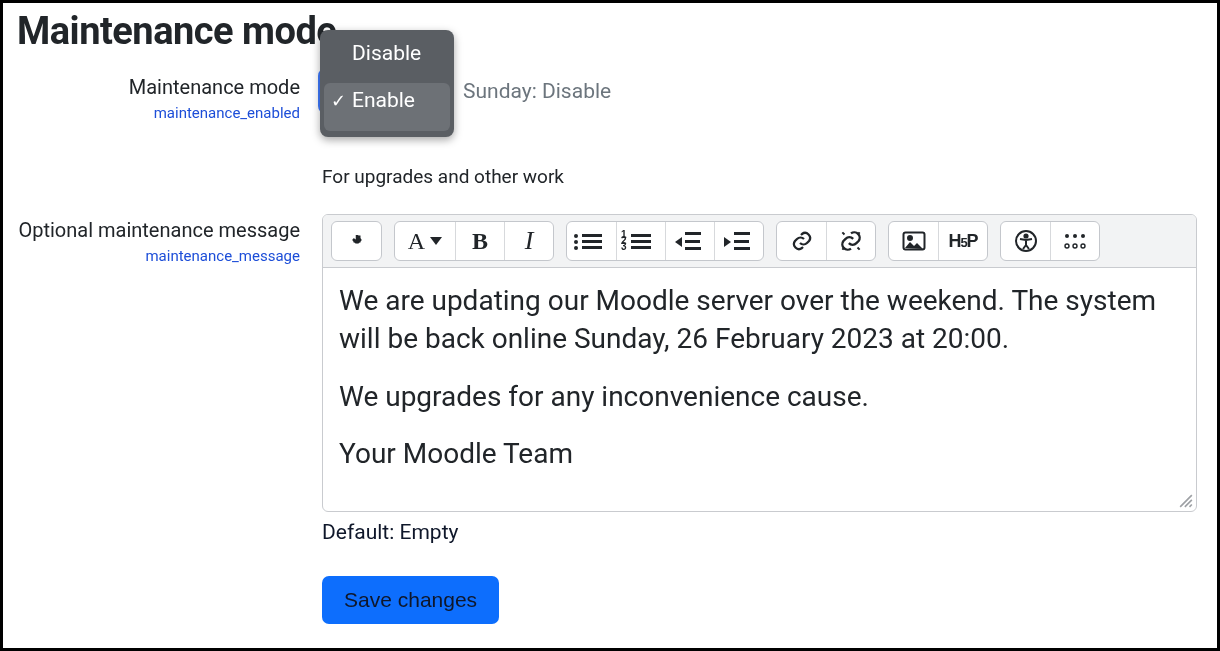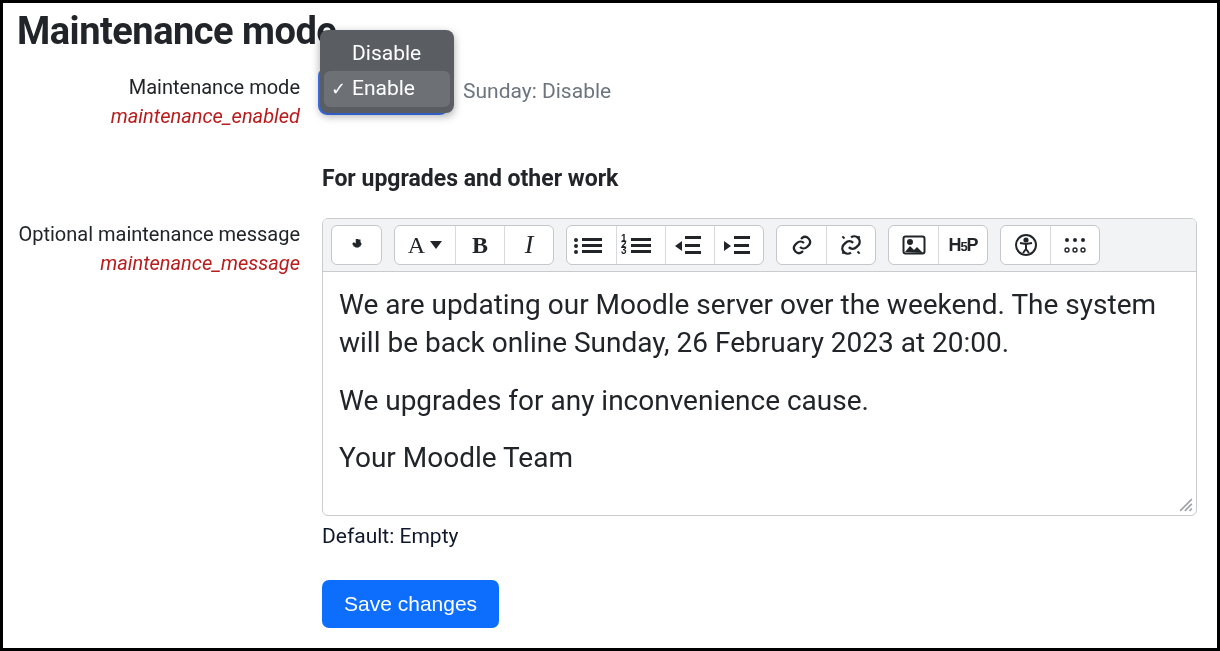--- a/index.html
+++ b/index.html
@@ -3,53 +3,53 @@
   <meta charset="utf-8">
   <style>
     * { box-sizing: border-box; margin: 0; padding: 0; }
     body { font-family: -apple-system, BlinkMacSystemFont, "Segoe UI", Roboto, Helvetica, Arial, sans-serif; color: #212529; }
     .frame { border: 3px solid #000; width: 1220px; height: 651px; padding: 6px 14px 10px; position: relative; background: #fff; overflow: hidden; }
     h1.page-title { font-size: 38px; font-weight: 700; margin: 0 0 18px 0; letter-spacing: -0.5px; }
 
     .form-row { display: flex; margin-bottom: 8px; }
     .label-col { width: 305px; min-width: 305px; text-align: right; padding-right: 22px; padding-top: 4px; }
     .label-main { font-size: 20px; color: #212529; display: block; line-height: 1.25; }
-    .label-key  { font-size: 20px; color: #b91c1c; margin-top: 4px; display: block; font-style: italic; }
+    .label-key  { font-size: 15px; color: #1d4ed8; margin-top: 4px; display: block; }
     .field-col { flex: 1; padding-right: 6px; }
 
     .mode-line { display: flex; align-items: center; gap: 18px; }
     .select-slot { position: relative; width: 123px; height: 40px; }
     .select-focus-ring { position: absolute; inset: -4px; border: 4px solid #3f7bff; border-radius: 9px; pointer-events: none; }
     .native-dropdown { position: absolute; left: -2px; top: -41px; background: #5a5e63; border-radius: 8px; box-shadow: 0 3px 8px rgba(0,0,0,0.35); padding: 6px 4px; width: 134px; z-index: 10; }
-    .dd-item { color: #fff; font-size: 21px; padding: 4px 14px 4px 28px; border-radius: 6px; position: relative; cursor: pointer; line-height: 1.3; }
+    .dd-item { color: #fff; font-size: 21px; padding: 4px 14px 16px 28px; border-radius: 6px; position: relative; cursor: pointer; line-height: 1.3; }
     .dd-item.selected { background: #6d7176; }
     .dd-item .check { position: absolute; left: 7px; top: 6px; font-size: 18px; }
 
     .default-text { color: #6c757d; font-size: 21px; }
-    .help-text { font-size: 23px; color: #212529; margin-top: 54px; font-weight: bold; }
+    .help-text { font-size: 19px; color: #212529; margin-top: 54px; }
 
     
     .editor { border: 1px solid #c9cbcf; border-radius: 6px; background: #fff; overflow: hidden; }
     .toolbar { background: #f2f3f4; border-bottom: 1px solid #c9cbcf; padding: 6px 8px; display: flex; gap: 12px; flex-wrap: wrap; align-items: center; }
     .bg { display: flex; border: 1px solid #c4c7cc; border-radius: 6px; background: #fff; overflow: hidden; }
     .tbtn { width: 49px; height: 38px; display: flex; align-items: center; justify-content: center; font-size: 22px; font-family: Georgia, "Times New Roman", serif; color: #212529; cursor: pointer; user-select: none; }
     .tbtn + .tbtn { border-left: 1px solid #d7d9dc; }
     .tbtn .wide { display: inline-flex; align-items: center; gap: 5px; }
     .tbtn strong { font-weight: 700; }
     .tbtn em { font-style: italic; }
     .tbtn svg { display: block; }
 
     .editor-body { padding: 14px 16px 18px; min-height: 220px; font-size: 28px; line-height: 1.35; position: relative; }
     .editor-body p { margin-bottom: 20px; }
     .editor-body p:last-child { margin-bottom: 0; }
     .resize-grip { position: absolute; right: 3px; bottom: 3px; width: 14px; height: 14px; color: #888; }
 
     .default-empty { color: #0f172a; font-size: 21px; margin-top: 8px; }
 
-    .save-btn { margin-top: 32px; background: #0d6efd; color: #ffffff; border: none; border-radius: 7px; padding: 12px 22px; font-size: 21px; cursor: pointer; }
+    .save-btn { margin-top: 32px; background: #0d6efd; color: #0f172a; border: none; border-radius: 7px; padding: 12px 22px; font-size: 21px; cursor: pointer; }
 
     
     .list-ico span { display:block; width:20px; height:3px; background:#212529; margin:3px 0; position:relative; }
     .list-ico.ul span::before { content:""; position:absolute; left:-8px; top:0; width:4px; height:4px; background:#212529; border-radius:50%; }
     .list-ico.ol { counter-reset: li; }
     .list-ico.ol span::before { counter-increment: li; content: counter(li); position:absolute; left:-10px; top:-5px; font:700 10px sans-serif; color:#212529; }
     .indent-ico { width:22px; height:18px; display:flex; flex-direction:column; justify-content:space-between; position:relative; }
     .indent-ico i { display:block; height:3px; background:#212529; }
     .indent-ico::before { content:""; position:absolute; left:-2px; top:5px; border-top:5px solid transparent; border-bottom:5px solid transparent; }
     .indent-ico.out::before { border-right:7px solid #212529; left:-4px; }

